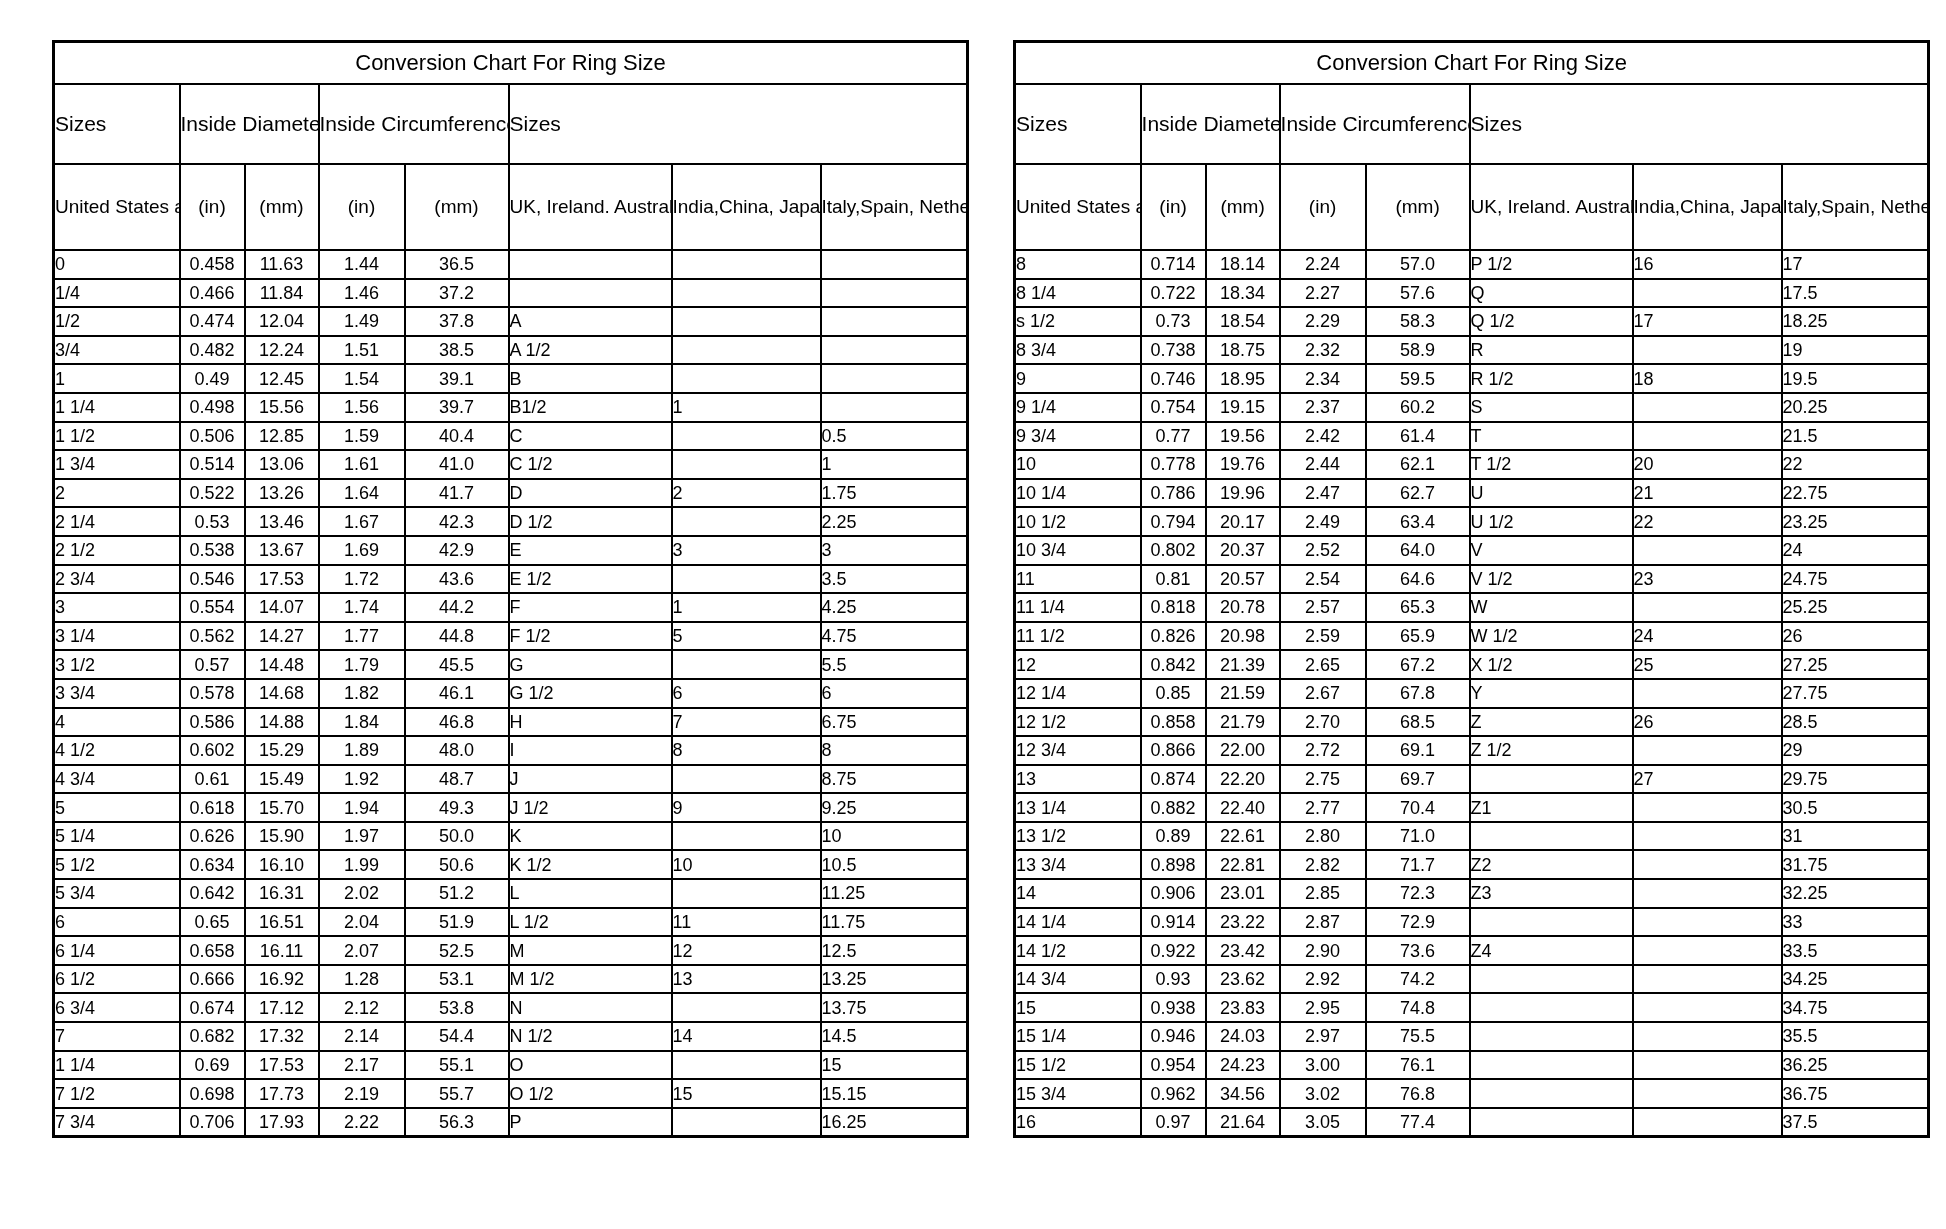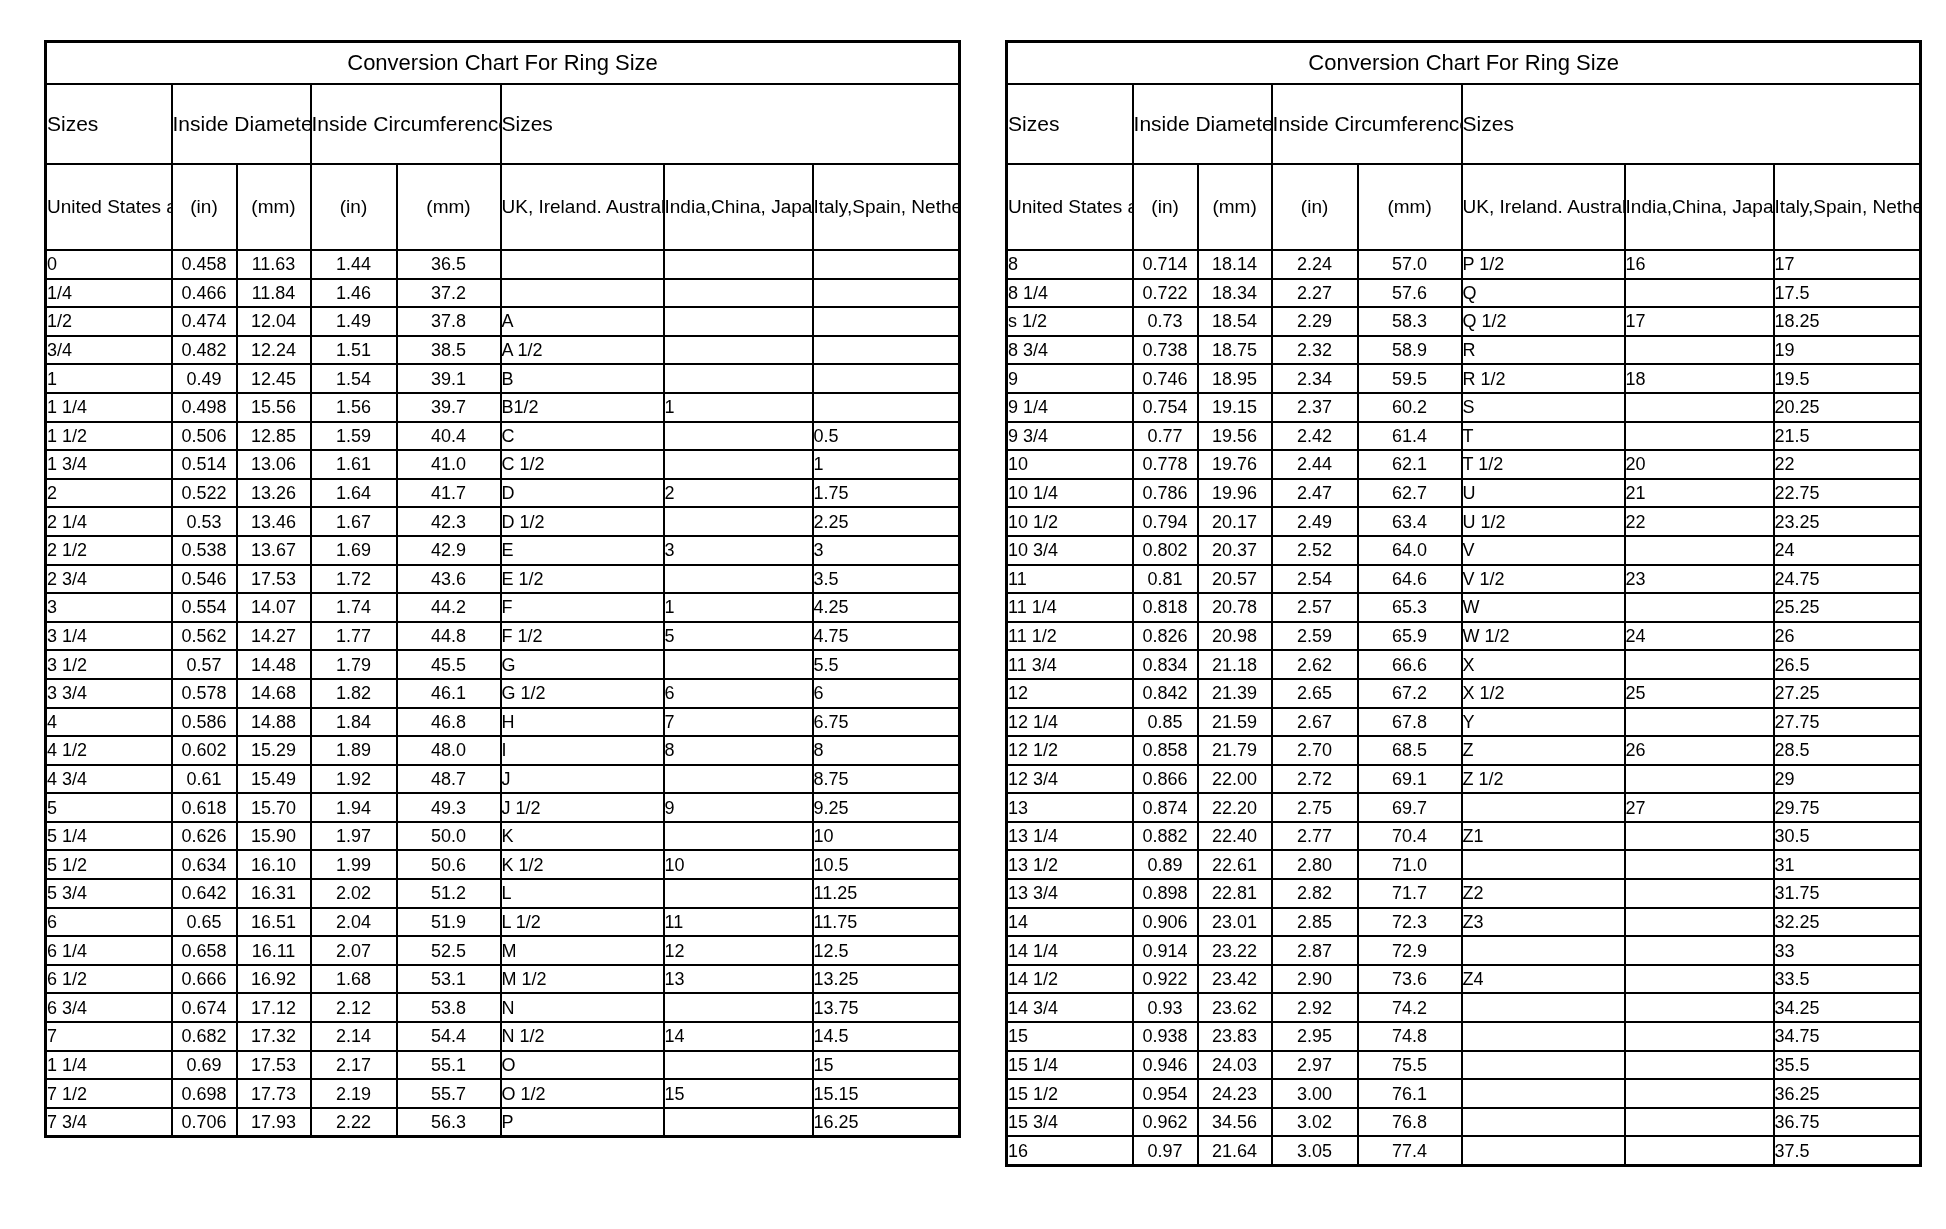--- a/index.html
+++ b/index.html
@@ -7,20 +7,21 @@
     width:1946px;height:1229px;
     font-family:"Liberation Sans",sans-serif;
     color:#000;
     -webkit-font-smoothing:antialiased;
   }
   .page{
     display:flex;
     gap:44px;
     padding:40px 0 0 44px;
     align-items:flex-start;
+    margin-left:8px;
   }
   table.chart{
     border-collapse:collapse;
     table-layout:fixed;
     width:914px;
     border:3px solid #000;
   }
   table.chart th, table.chart td{
     border:2px solid #000;
     padding:0;
@@ -354,21 +355,21 @@
           <td class="num">2.07</td>
           <td class="num">52.5</td>
           <td class="left">M</td>
           <td class="left">12</td>
           <td class="left">12.5</td>
         </tr>
         <tr>
           <td class="left">6 1/2</td>
           <td class="num">0.666</td>
           <td class="num">16.92</td>
-          <td class="num">1.68</td>
+          <td class="num">1.28</td>
           <td class="num">53.1</td>
           <td class="left">M 1/2</td>
           <td class="left">13</td>
           <td class="left">13.25</td>
         </tr>
         <tr>
           <td class="left">6 3/4</td>
           <td class="num">0.674</td>
           <td class="num">17.12</td>
           <td class="num">2.12</td>
@@ -597,30 +598,20 @@
           <td class="left">11 1/2</td>
           <td class="num">0.826</td>
           <td class="num">20.98</td>
           <td class="num">2.59</td>
           <td class="num">65.9</td>
           <td class="left">W 1/2</td>
           <td class="left">24</td>
           <td class="left">26</td>
         </tr>
         <tr>
-          <td class="left">11 3/4</td>
-          <td class="num">0.834</td>
-          <td class="num">21.18</td>
-          <td class="num">2.62</td>
-          <td class="num">66.6</td>
-          <td class="left">X</td>
-          <td class="left"></td>
-          <td class="left">26.5</td>
-        </tr>
-        <tr>
           <td class="left">12</td>
           <td class="num">0.842</td>
           <td class="num">21.39</td>
           <td class="num">2.65</td>
           <td class="num">67.2</td>
           <td class="left">X 1/2</td>
           <td class="left">25</td>
           <td class="left">27.25</td>
         </tr>
         <tr>

